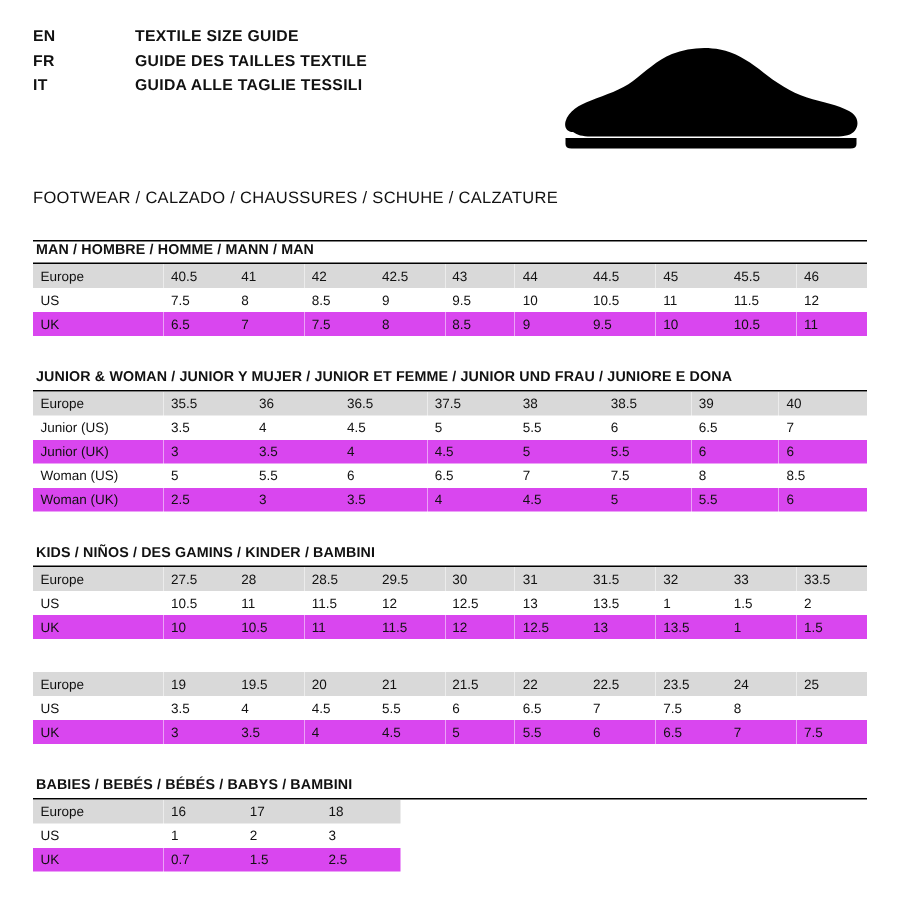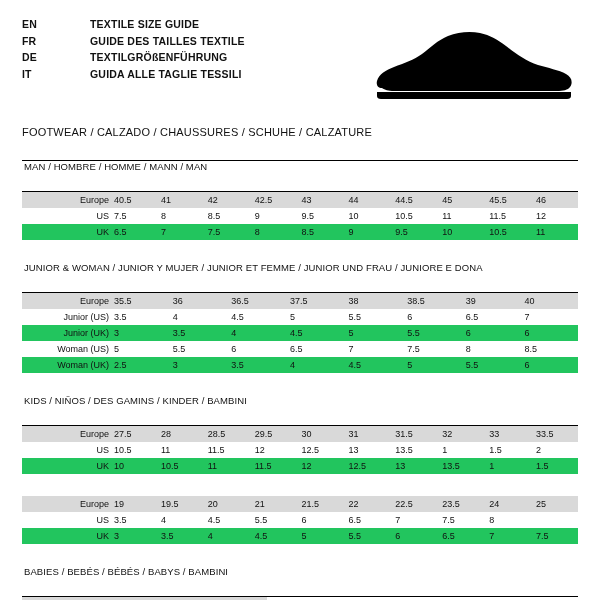--- a/index.html
+++ b/index.html
@@ -67,23 +67,23 @@
     margin-top: 16px;
     margin-bottom: 4px;
   }
 
   
   .section {
     margin-top: 22px;
   }
   .section-title {
     font-size: 9.5px;
-    font-weight: normal;
+    font-weight: bold;
     letter-spacing: .1px;
-    padding: 0 0 19px 2px;
+    padding: 0 0 3px 2px;
     border-bottom: 1px solid #000000;
     margin-bottom: 0;
   }
   table {
     border-collapse: collapse;
     width: 100%;
     table-layout: fixed;
   }
   table.narrow {
     width: 44%;
@@ -95,25 +95,24 @@
     padding: 0 0 0 5px;
     color: #111111;
     white-space: nowrap;
     overflow: hidden;
   }
   tr.head td {
     background: #d9d9d9;
     font-size: 9px;
   }
   tr.alt td {
-    background: #22c55e;
+    background: #d946ef;
   }
   td.label {
     width: 82px;
-    text-align: right;
   }
   .section.babies table td.label { width: 82px; }
 
   .rule-top {
     border-top: 1px solid #000000;
   }
 </style>
 </head>
 <body>
 
@@ -123,24 +122,20 @@
     <ul class="lang-list">
       <li class="lang-row">
         <span class="lang-code">EN</span>
         <span class="lang-title">TEXTILE SIZE GUIDE</span>
       </li>
       <li class="lang-row">
         <span class="lang-code">FR</span>
         <span class="lang-title">GUIDE DES TAILLES TEXTILE</span>
       </li>
       <li class="lang-row">
-        <span class="lang-code">DE</span>
-        <span class="lang-title">TEXTILGRÖßENFÜHRUNG</span>
-      </li>
-      <li class="lang-row">
         <span class="lang-code">IT</span>
         <span class="lang-title">GUIDA ALLE TAGLIE TESSILI</span>
       </li>
     </ul>
 
     <div class="shoe-wrap">
       <svg viewBox="0 0 200 72" width="200" height="72" aria-hidden="true">
         <path fill="#000000" d="M8 58 C4 58 2 55 3 51 C5 44 12 40 20 37 C30 33 40 30 48 24
           C56 18 64 10 74 6 C84 2 96 1 106 3 C116 5 124 10 132 16
           C142 24 152 31 164 35 C174 38 185 40 192 44 C198 47 199 53 196 57

